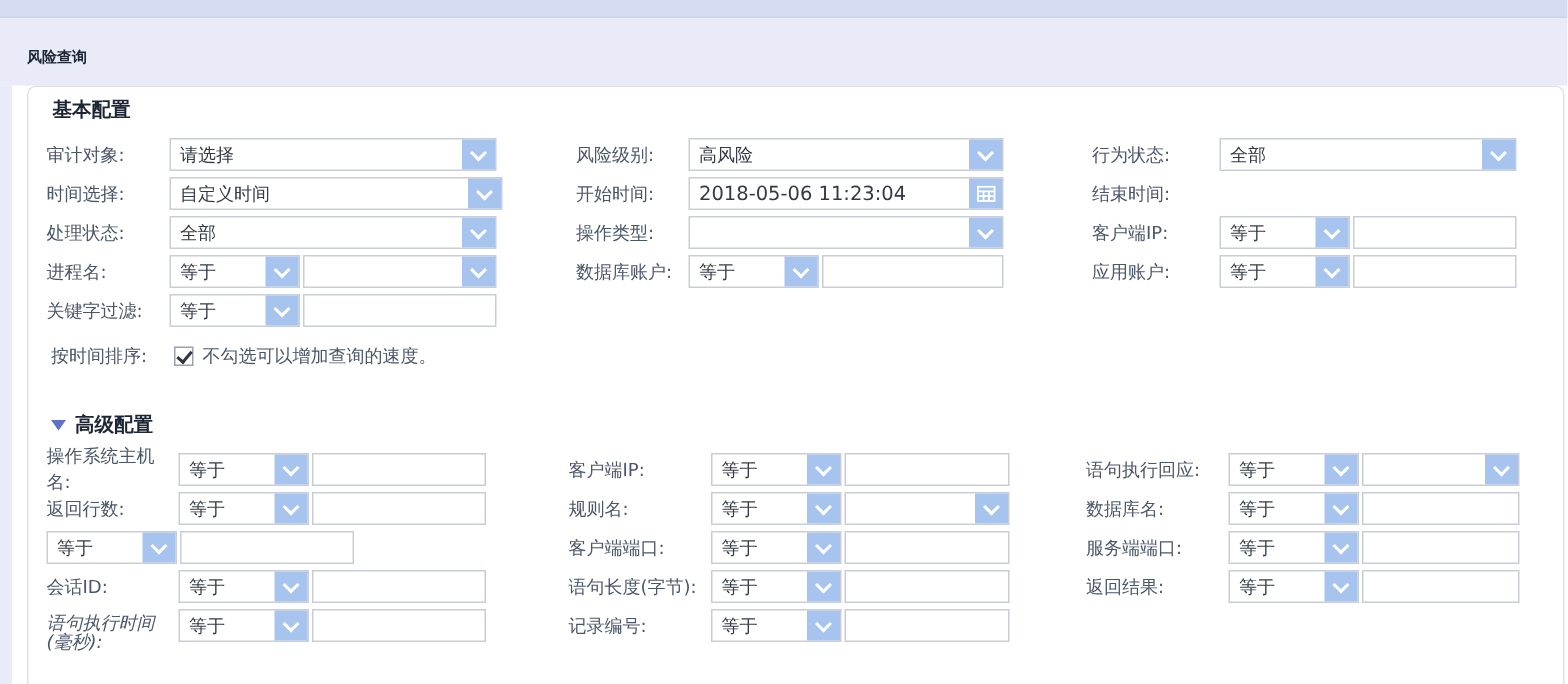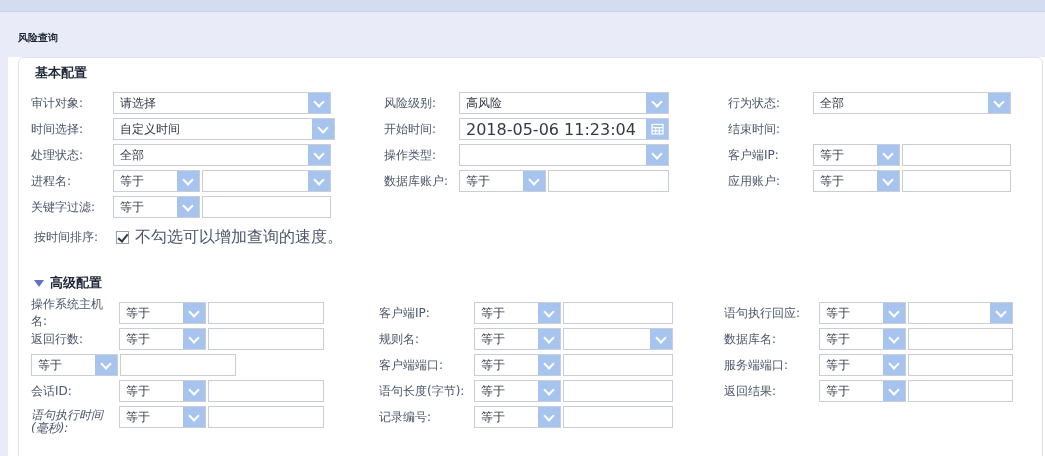--- a/index.html
+++ b/index.html
@@ -22,29 +22,29 @@
   .tri{width:0;height:0;border-left:5px solid transparent;border-right:5px solid transparent;border-top:7px solid #5e73c8;}
   .fld{position:absolute;display:flex;align-items:center;height:22px;}
   .fld.top-align{align-items:flex-start;}
   .fld.top-align .lbl{line-height:13px;padding-top:3px;font-style:italic;}
   .lbl{flex:none;font-size:12px;color:#4c566a;}
   .sel{display:flex;align-items:center;height:22px;box-sizing:border-box;border:1px solid #c9cdd8;background:#fff;cursor:pointer;flex:none;justify-content:center;}
   .sel .val{flex:1;min-width:0;padding:0 6px;font-size:12px;color:#333a45;white-space:nowrap;overflow:hidden;}
   .abtn{flex:none;width:22px;height:20px;background:#a7c4ef;display:flex;align-items:center;justify-content:center;cursor:pointer;}
   .chev{display:block;width:6px;height:6px;border-right:2px solid #fff;border-bottom:2px solid #fff;transform:rotate(45deg);margin-top:-3px;}
   .datef{display:flex;align-items:center;height:22px;box-sizing:border-box;border:1px solid #c9cdd8;background:#fff;cursor:pointer;flex:none;}
-  .datef .val{flex:1;min-width:0;padding:0 6px;font-size:16px;color:#333a45;white-space:nowrap;overflow:hidden;}
+  .datef .val{flex:1;min-width:0;padding:0 6px;font-size:13px;color:#333a45;white-space:nowrap;overflow:hidden;}
   .cal{flex:none;width:22px;height:20px;background:#a7c4ef;display:flex;align-items:center;justify-content:center;cursor:pointer;}
   .opgrp{display:flex;align-items:center;gap:2px;}
   .txt{height:22px;box-sizing:border-box;border:1px solid #c9cdd8;background:#fff;font-size:12px;color:#333a45;padding:0 4px;font-family:"DejaVu Sans",sans-serif;outline:none;}
   .combo{display:flex;align-items:center;height:22px;box-sizing:border-box;border:1px solid #c9cdd8;background:#fff;flex:none;}
   .combo .ctxt{flex:1;min-width:0;border:none;height:18px;font-size:12px;color:#333a45;padding:0 4px;font-family:"DejaVu Sans",sans-serif;outline:none;background:transparent;}
   .cb{flex:none;width:13px;height:13px;box-sizing:border-box;border:1px solid #9aa0ad;background:#fff;position:relative;cursor:pointer;}
   .cb.checked::after{content:"";position:absolute;left:3px;top:0px;width:4px;height:8px;border-right:2px solid #2f3542;border-bottom:2px solid #2f3542;transform:rotate(40deg);}
-  .note{font-size:16px;color:#4c566a;margin-left:6px;white-space:nowrap;text-align:right;}
+  .note{font-size:12px;color:#4c566a;margin-left:6px;white-space:nowrap;text-align:right;}
 </style>
 </head>
 <body>
 
 <div class="top-band"></div>
 <div class="top-strip"></div>
 <div class="left-strip"></div>
 <div class="page-title">风险查询</div>
 
 <div class="panel">

